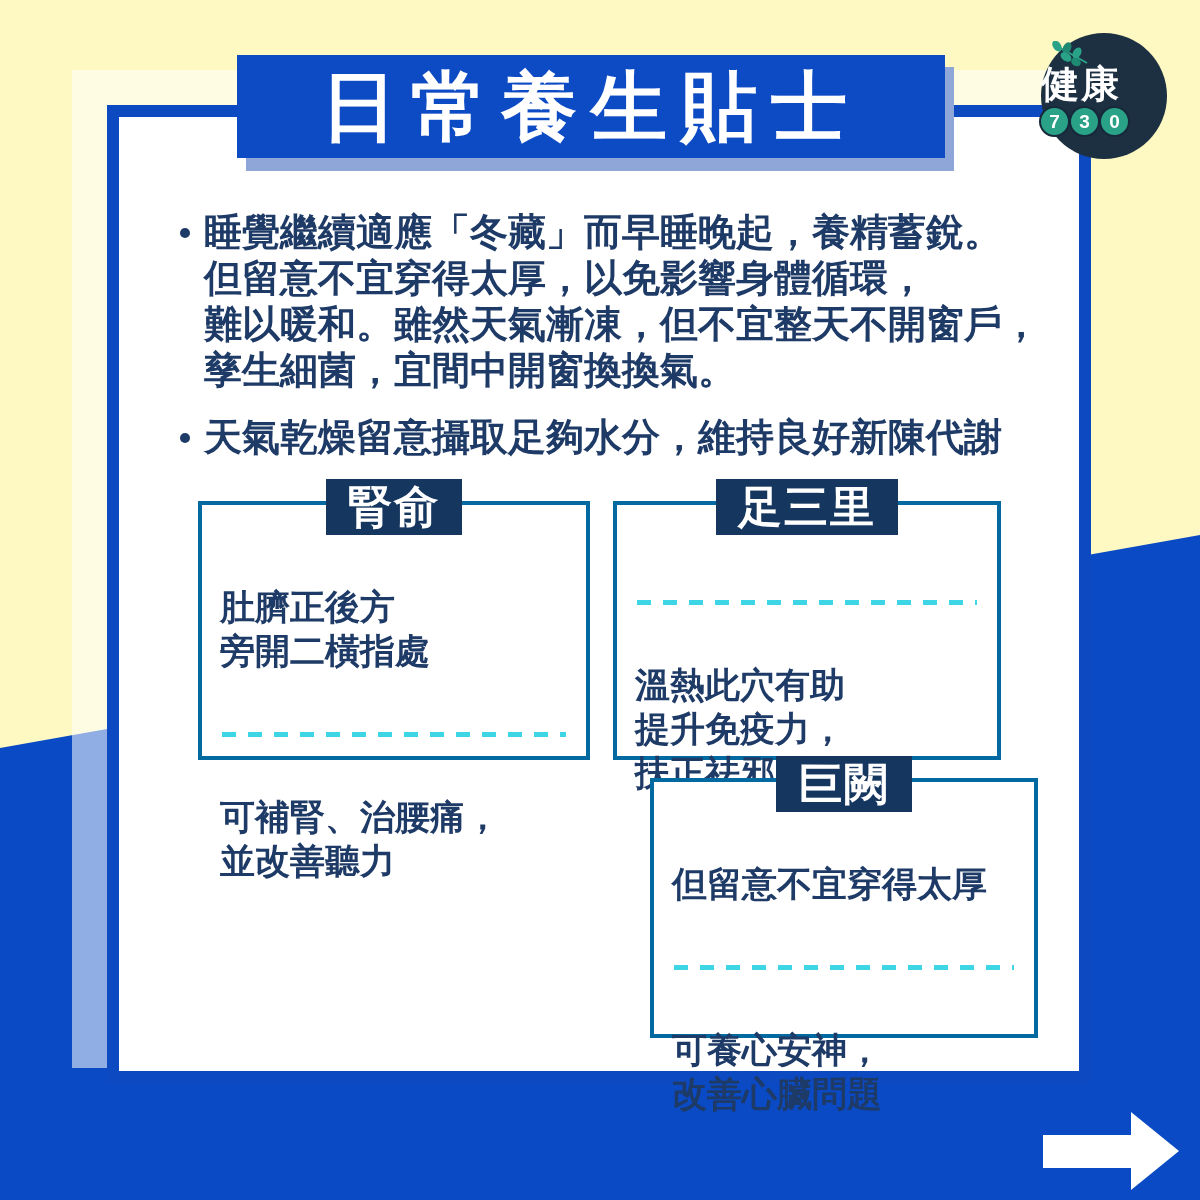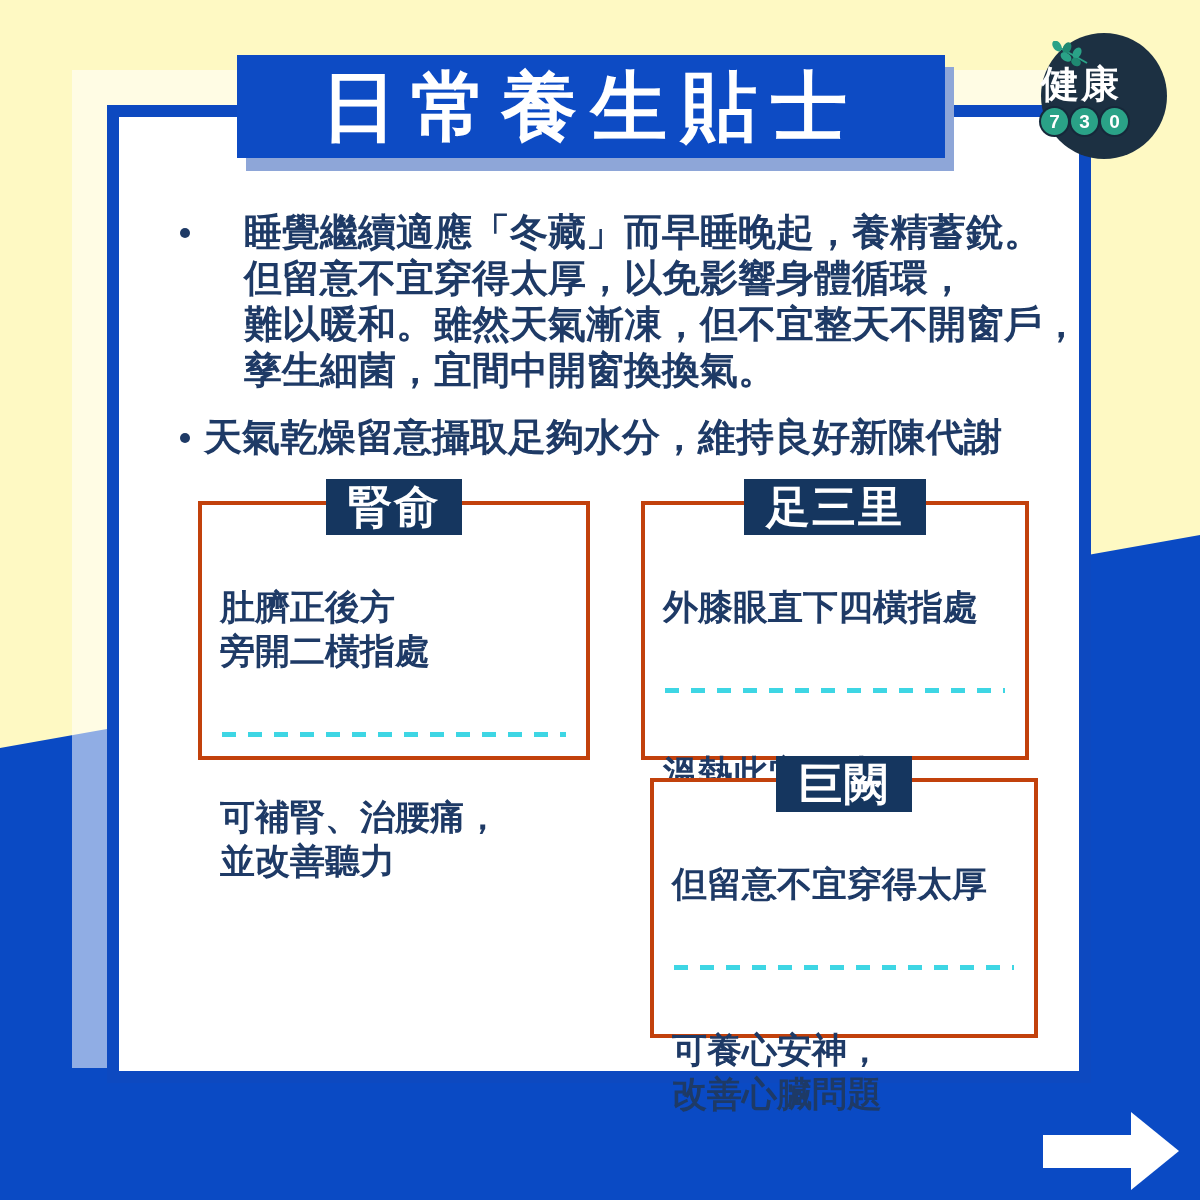--- a/index.html
+++ b/index.html
@@ -21,25 +21,25 @@
         background:#1c3042;z-index:30;display:flex;flex-direction:column;align-items:flex-start;}
   .logo-leaf{margin-top:8px;height:26px;}
   .logo-brand{color:#ffffff;font-size:38px;font-weight:bold;letter-spacing:2px;line-height:38px;margin-top:-2px;}
   .logo-digits{display:flex;gap:3px;margin-top:5px;}
   .logo-digit{width:27px;height:27px;border-radius:50%;background:#2aa287;color:#ffffff;
               font-size:19px;font-weight:bold;text-align:center;line-height:27px;
               box-shadow:0 0 0 2px #16283a;}
   .tip{position:absolute;display:flex;color:#1e3a66;font-size:38px;font-weight:bold;
        line-height:46px;white-space:pre-line;z-index:5;}
   .tip-dot{width:10px;height:10px;border-radius:50%;background:#1e3a66;margin:19px 14px 0 0;flex:0 0 auto;}
-  .tip1{left:180px;top:209px;gap:40px;}
+  .tip1{left:180px;top:209px;}
   .tip2{left:180px;top:414px;}
-  .pointbox{position:absolute;box-sizing:border-box;border:4px solid #c2410c;background:#ffffff;z-index:5;}
+  .pointbox{position:absolute;box-sizing:border-box;border:4px solid #0369a1;background:#ffffff;z-index:5;}
   .box1{left:198px;top:501px;width:392px;height:259px;}
-  .box2{left:613px;top:501px;width:388px;height:259px;margin-left:28px;}
+  .box2{left:613px;top:501px;width:388px;height:259px;}
   .box3{left:198px;top:780px;width:392px;height:260px;}
   .box4{left:613px;top:778px;width:388px;height:260px;margin-left:37px;}
   .pointbox .head{position:absolute;left:50%;transform:translateX(-50%);top:-26px;
                   background:#15365f;color:#ffffff;font-size:44px;font-weight:bold;
                   line-height:56px;padding:0 22px;white-space:nowrap;letter-spacing:2px;}
   .pointbox .inner{padding:36px 16px 0 18px;color:#1e3a66;font-size:35px;font-weight:bold;
                    line-height:44px;white-space:pre-line;}
   .dash-divider{height:5px;margin:15px 4px 14px 2px;
                 background:repeating-linear-gradient(90deg,#3ed6e4 0 14px,transparent 14px 26px);}
   .next-arrow{position:absolute;left:1043px;top:1112px;width:135px;height:78px;z-index:10;cursor:pointer;}
@@ -99,21 +99,20 @@
 旁開二橫指處</div>
       <div class="dash-divider"></div>
       <div>可補腎、治腰痛，
 並改善聽力</div>
     </div>
   </div>
 
   <div class="pointbox box2">
     <div class="head">足三里</div>
     <div class="inner">
-      <div>外膝眼直下四橫指處</div>
       <div class="dash-divider"></div>
       <div>溫熱此穴有助
 提升免疫力，
 扶正祛邪</div>
     </div>
   </div>
 
 
   <div class="pointbox box4">
     <div class="head">巨闕</div>

